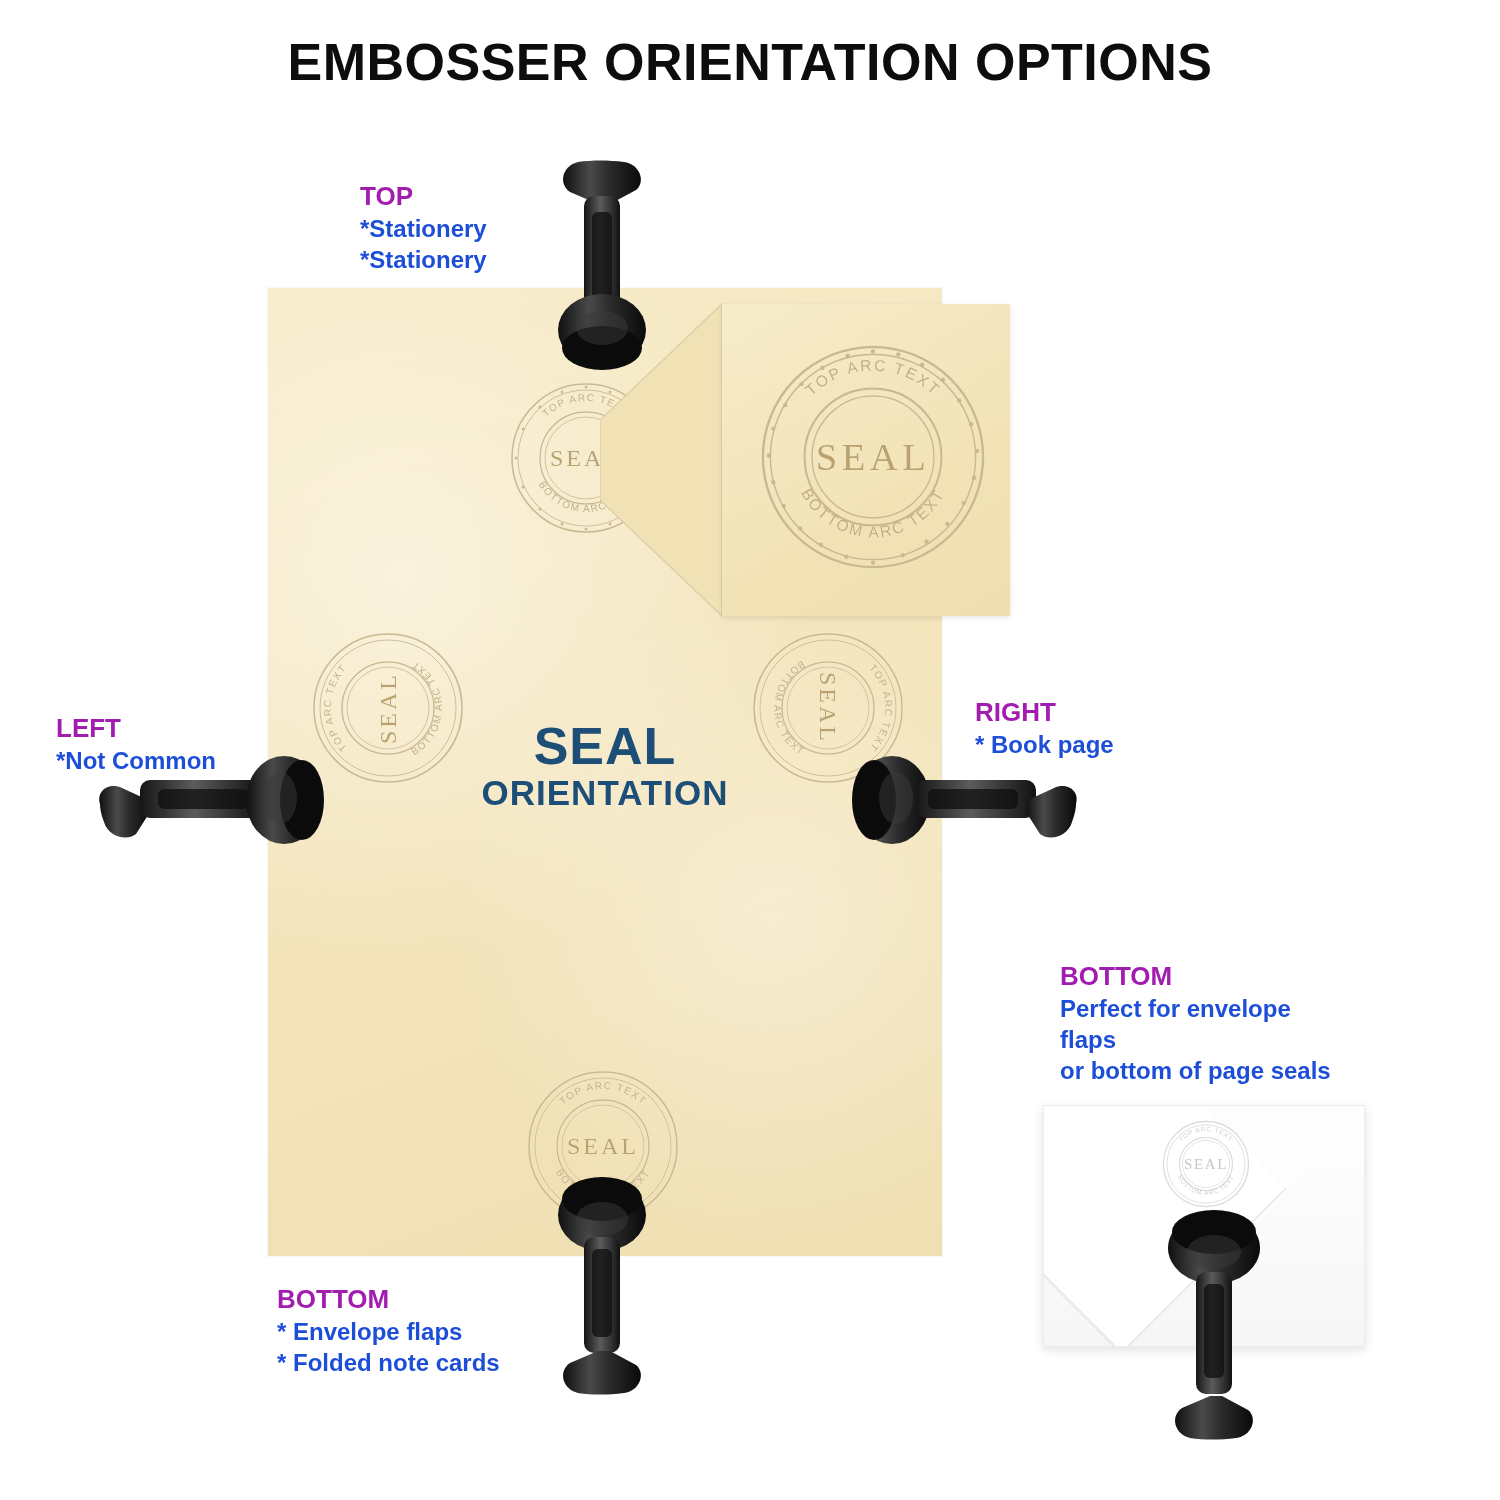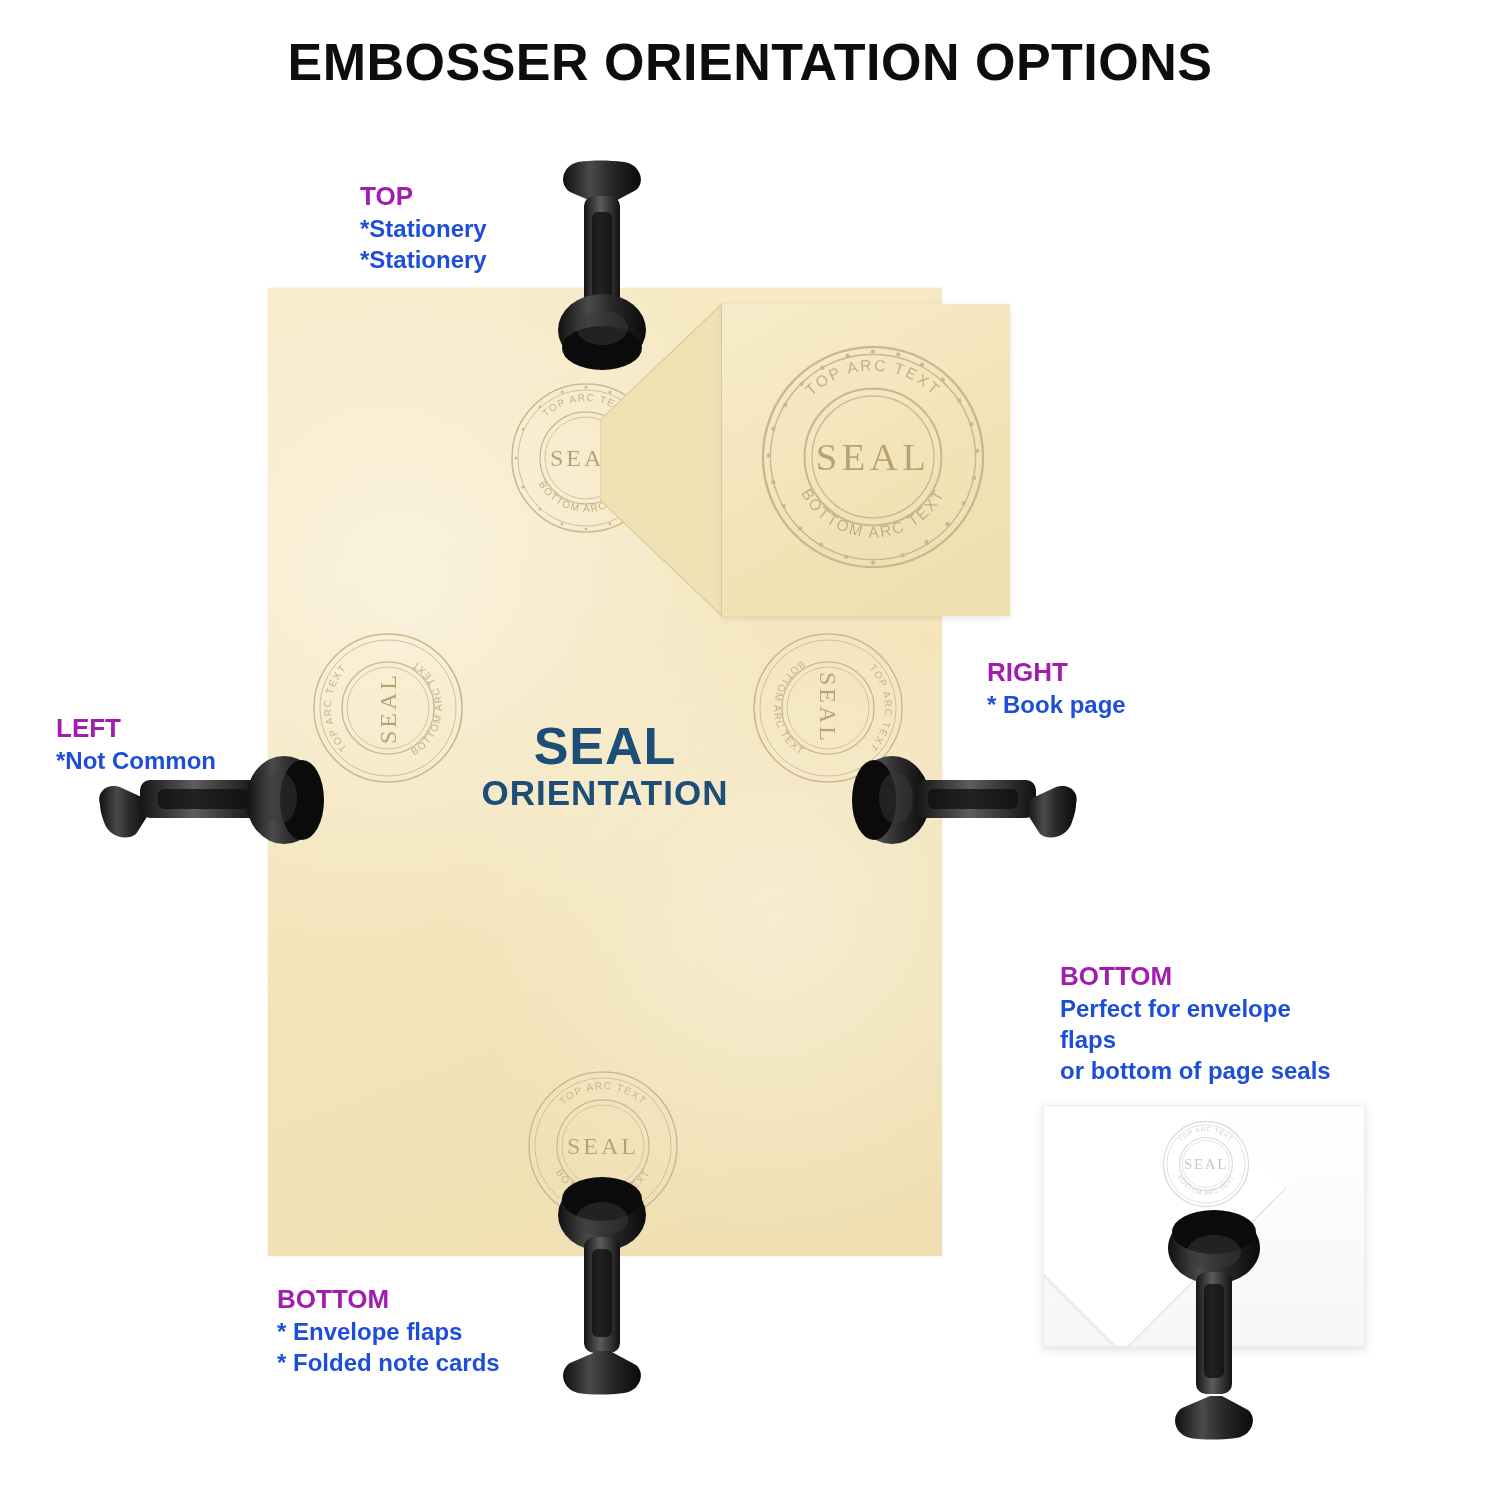--- a/index.html
+++ b/index.html
@@ -61,21 +61,21 @@
   }
   .zoom-lines{position:absolute;left:600px;top:290px;width:430px;height:340px;pointer-events:none;}
 
   
   .lbl{position:absolute;}
   .lbl .head{color:#a21caf;font-weight:bold;font-size:26px;line-height:1.25;}
   .lbl .sub{color:#1d4ed8;font-weight:bold;font-size:24px;line-height:1.3;}
 
   #label-top{left:360px;top:180px;}
   #label-left{left:56px;top:712px;}
-  #label-right{left:975px;top:656px;margin-left:12px;}
+  #label-right{left:975px;top:696px;}
   #label-bottom-paper{left:277px;top:1283px;}
   #label-bottom-env{left:1060px;top:960px;}
 
   
   .embosser{position:absolute;}
   .embosser svg{display:block;}
 
   
   .envelope{
     position:absolute;left:1043px;top:1105px;width:320px;height:240px;

